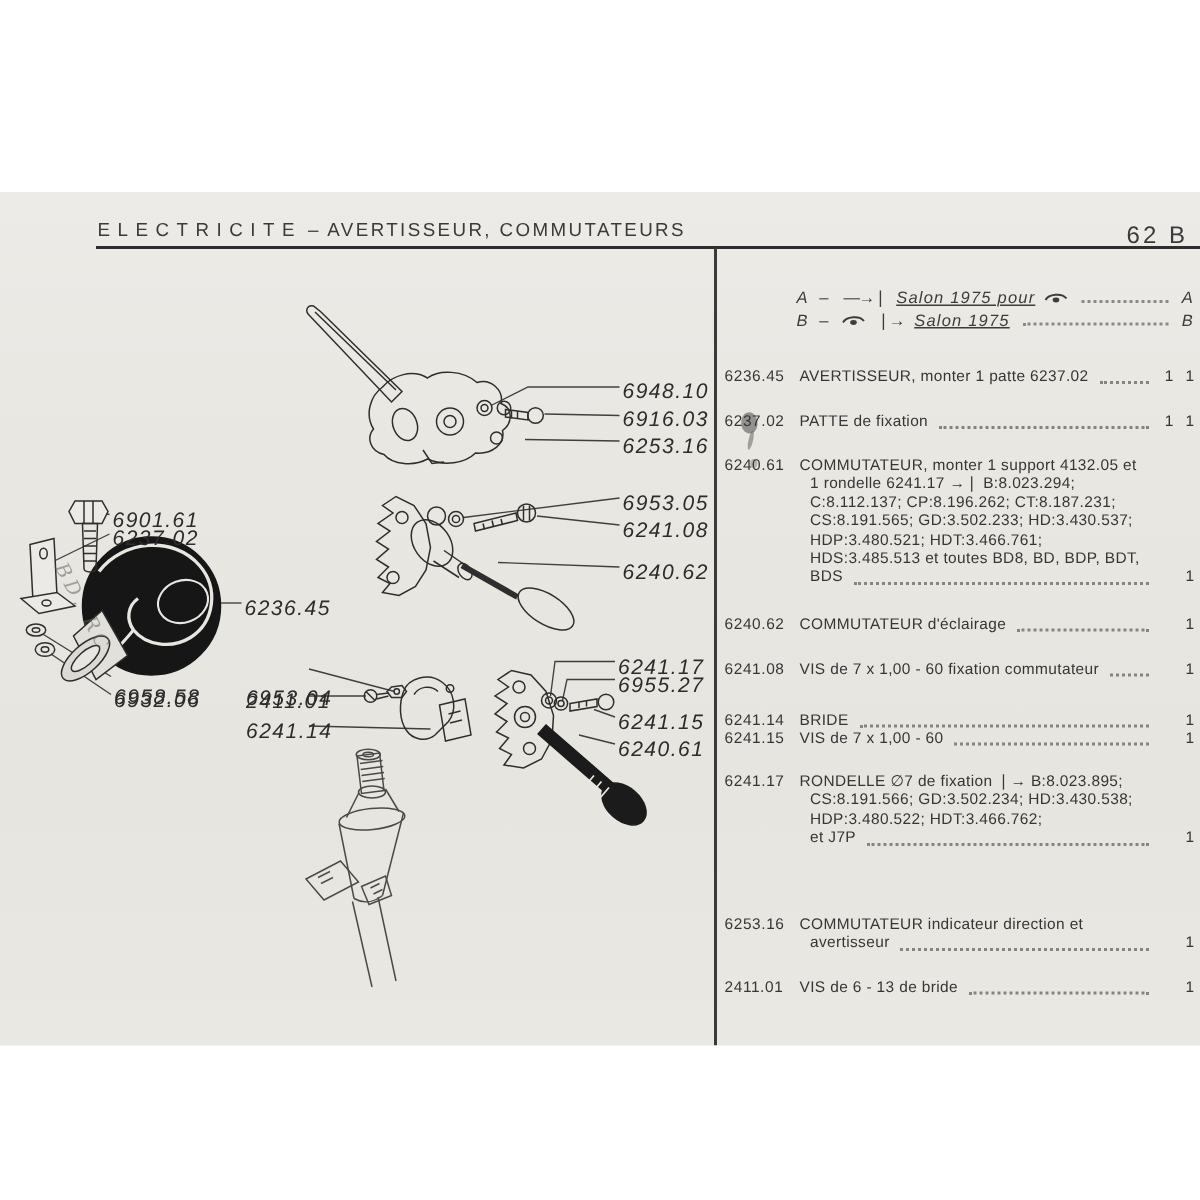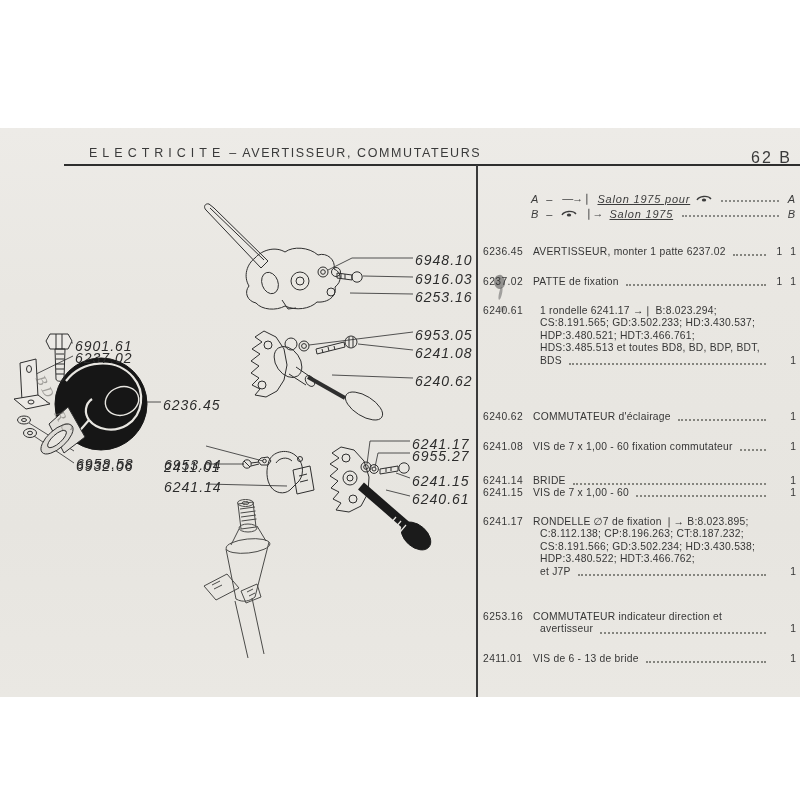--- a/index.html
+++ b/index.html
@@ -2,21 +2,21 @@
 <html><head>
 <meta charset="utf-8">
 <style>
   * { margin:0; padding:0; box-sizing:border-box; }
   html,body { width:800px; height:800px; background:#ffffff; font-family:"Liberation Sans", sans-serif; }
   .paper {
     position:absolute; left:0; top:128px; width:800px; height:569px;
     background:linear-gradient(180deg,#edebe7 0%, #e9e7e2 30%, #e7e5e0 70%, #eae8e3 100%);
     overflow:hidden;
   }
-  .hdr-title { position:absolute; left:65px; top:18px; font-size:12.5px; color:#3a3a3a; white-space:nowrap;margin-left:24px; }
+  .hdr-title { position:absolute; left:65px; top:18px; font-size:12.5px; color:#3a3a3a; white-space:nowrap; }
   .hdr-title .seg1 { letter-spacing:5px; }
   .hdr-title .segdash { letter-spacing:2px; padding:0 4px; }
   .hdr-title .seg2 { letter-spacing:1.6px; }
   .hdr-num { position:absolute; right:8px; top:21px; font-size:16px; letter-spacing:2px; color:#3a3a3a; }
   .rule { position:absolute; left:64px; top:36px; width:736px; height:2px; background:#2e2e2e; }
   .divider { position:absolute; left:476px; top:37px; width:1.5px; height:532px; background:#3a3a3a; }
 
   .legend { position:absolute; left:531px; top:63px; width:265px; font-size:11px; color:#3c3c3c; }
   .lrow { display:flex; align-items:flex-end; height:14px; margin-bottom:1px; }
   .lkey, .lright, .ltext { font-style:italic; letter-spacing:0.8px; }
@@ -301,22 +301,28 @@
               <span class="qty">1</span>
               <span class="qty">1</span>
             </span>
           </div>
       </div>
     </div>
 
     <div class="part-row" style="top:177px;">
       <div class="pnum">6240.61</div>
       <div class="pdesc">
+        <div class="dline">
+            <span class="dtext">COMMUTATEUR, monter 1 support 4132.05 et</span>
+          </div>
         <div class="dline cont">
             <span class="dtext">1 rondelle 6241.17 →❘ B:8.023.294;</span>
+          </div>
+        <div class="dline cont">
+            <span class="dtext">C:8.112.137; CP:8.196.262; CT:8.187.231;</span>
           </div>
         <div class="dline cont">
             <span class="dtext">CS:8.191.565; GD:3.502.233; HD:3.430.537;</span>
           </div>
         <div class="dline cont">
             <span class="dtext">HDP:3.480.521; HDT:3.466.761;</span>
           </div>
         <div class="dline cont">
             <span class="dtext">HDS:3.485.513 et toutes BD8, BD, BDP, BDT,</span>
           </div>
@@ -382,23 +388,20 @@
       </div>
     </div>
 
     <div class="part-row" style="top:388px;">
       <div class="pnum">6241.17</div>
       <div class="pdesc">
         <div class="dline">
             <span class="dtext">RONDELLE ∅7 de fixation ❘→ B:8.023.895;</span>
           </div>
         <div class="dline cont">
-            <span class="dtext">C:8.112.138; CP:8.196.263; CT:8.187.232;</span>
-          </div>
-        <div class="dline cont">
             <span class="dtext">CS:8.191.566; GD:3.502.234; HD:3.430.538;</span>
           </div>
         <div class="dline cont">
             <span class="dtext">HDP:3.480.522; HDT:3.466.762;</span>
           </div>
         <div class="dline cont">
             <span class="dtext">et J7P</span>
             <span class="dots"></span>
             <span class="qtys">
               <span class="qty">1</span>

